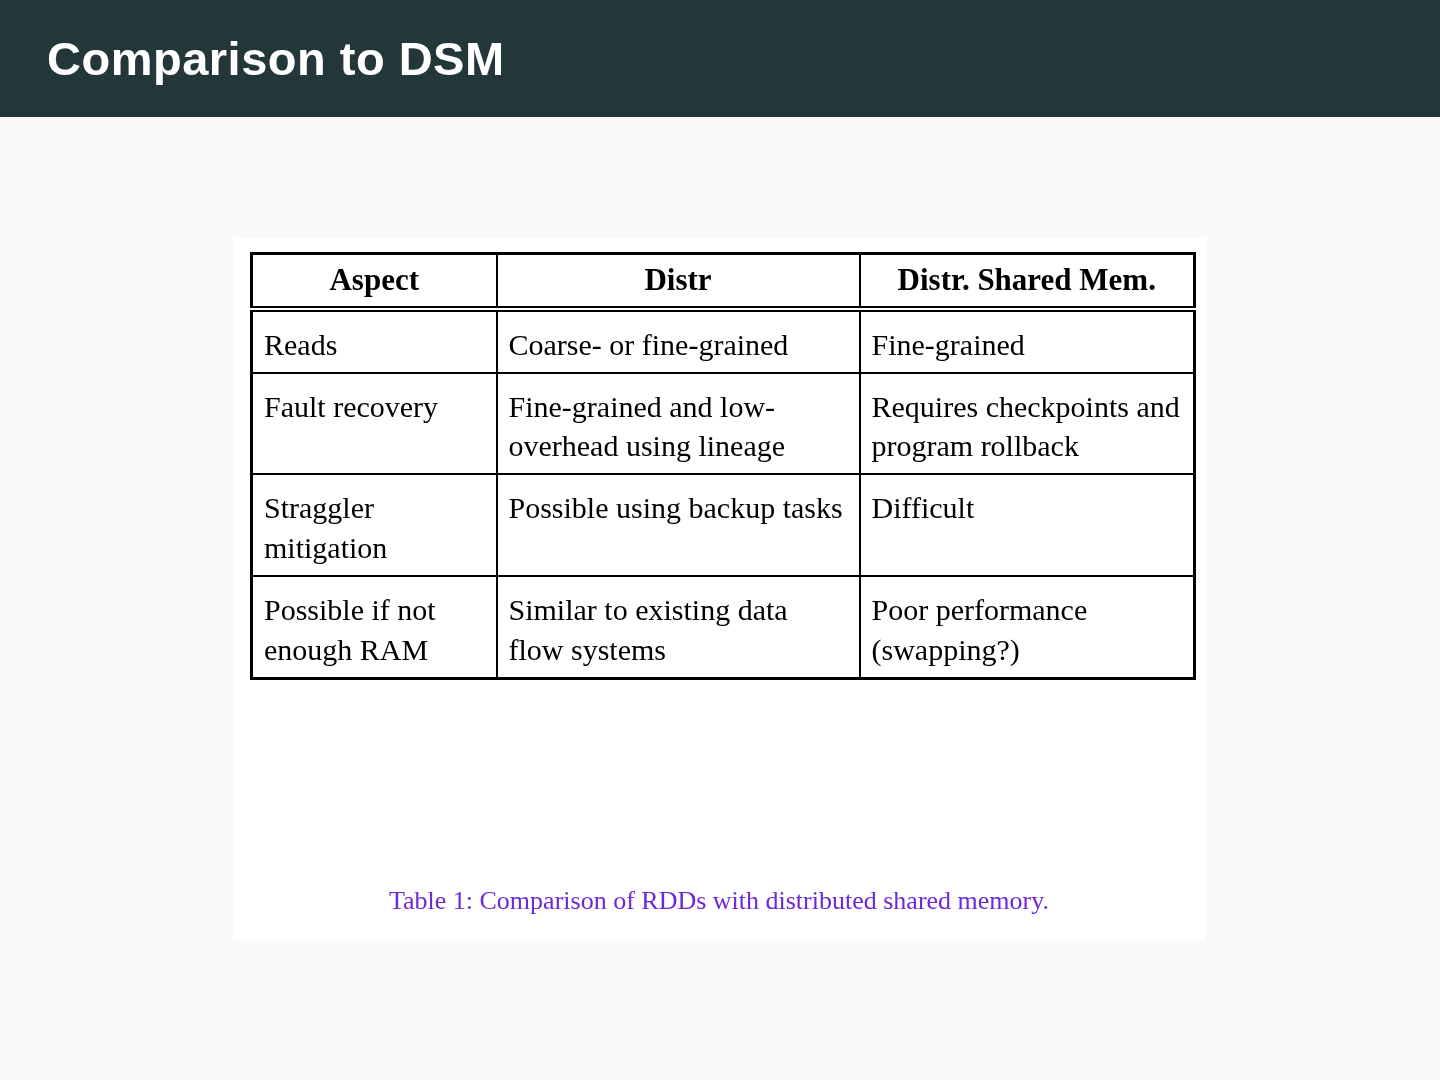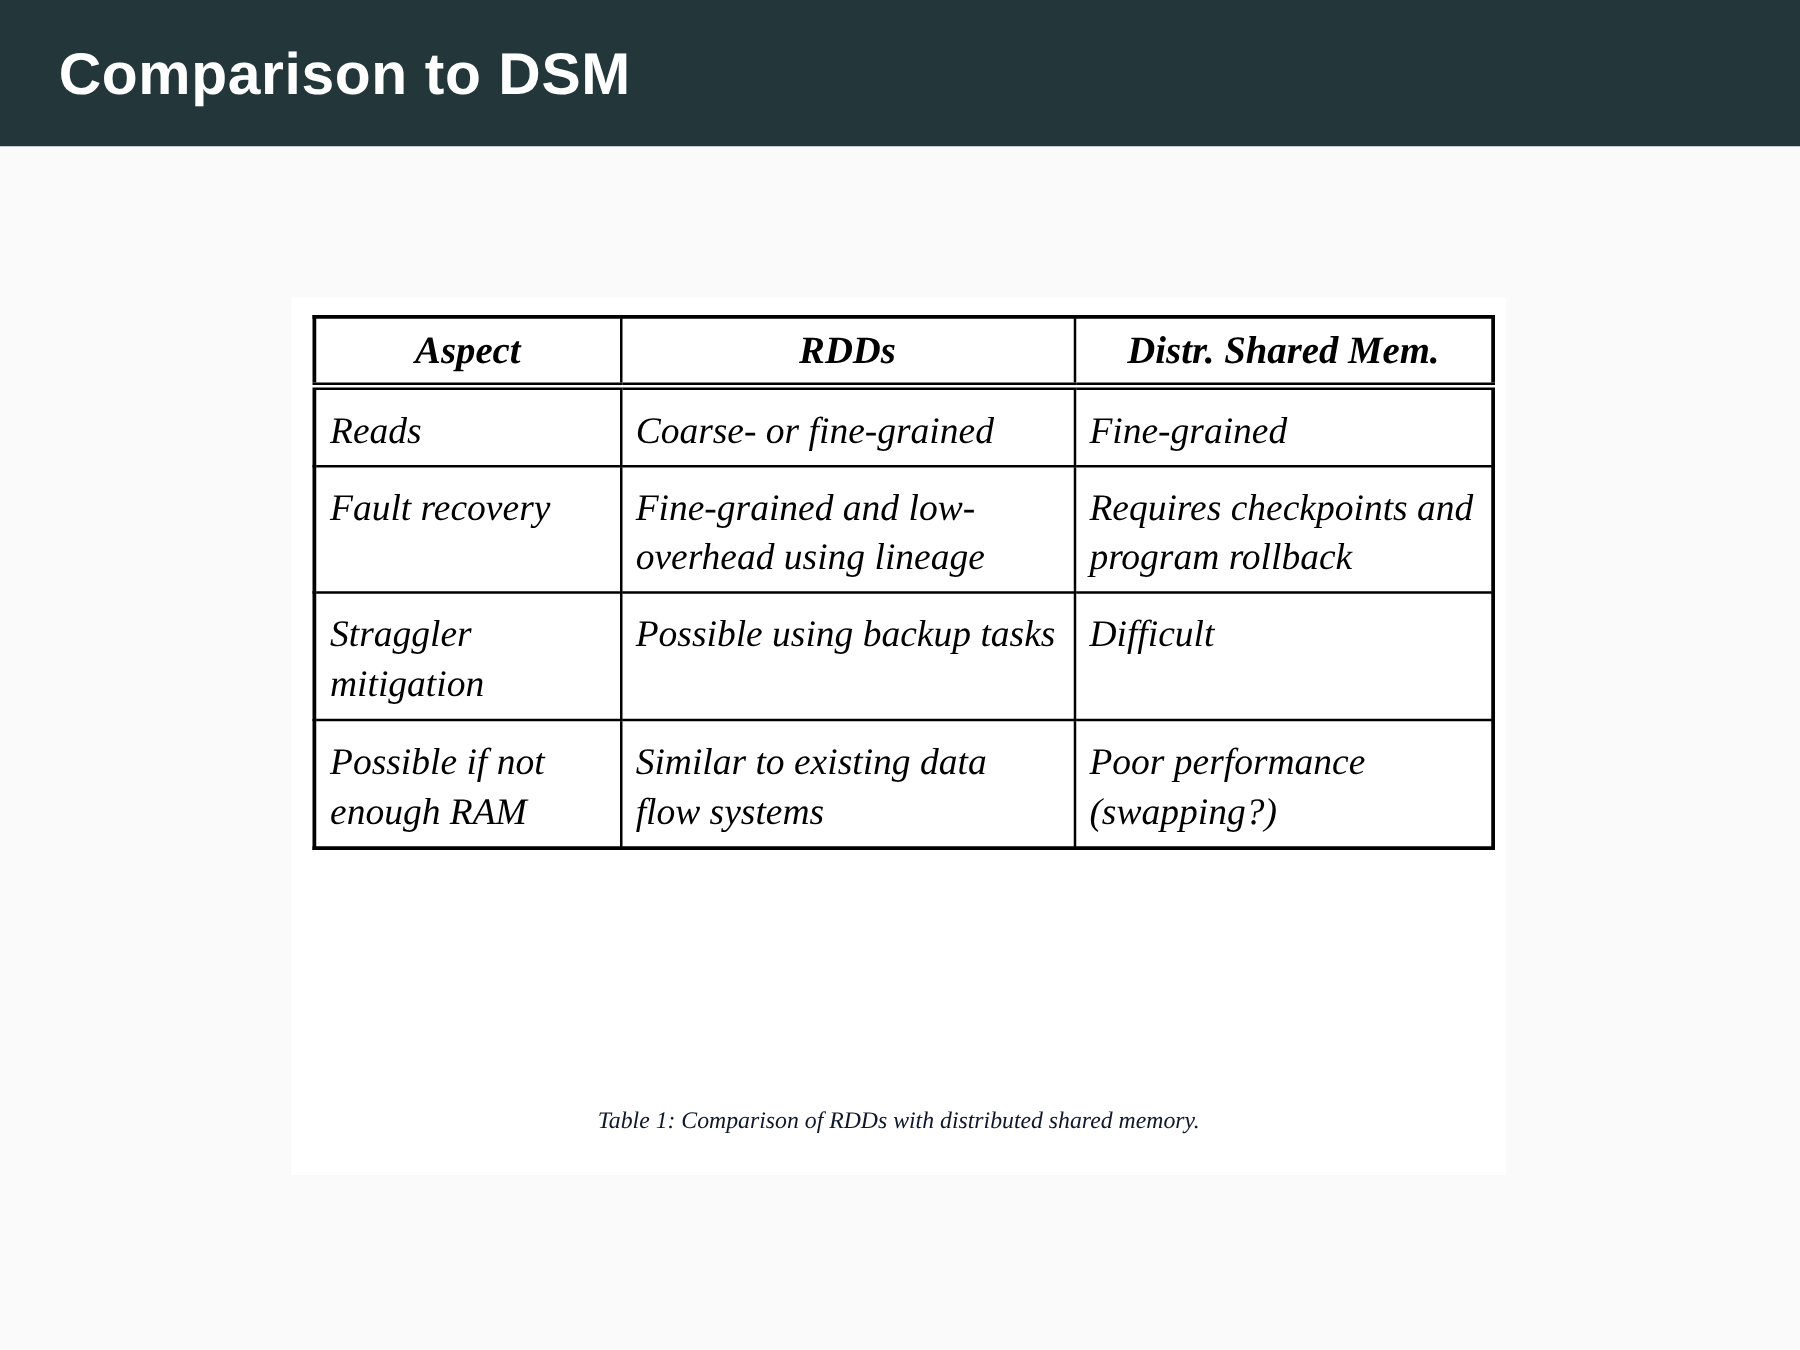--- a/index.html
+++ b/index.html
@@ -17,21 +17,21 @@
     align-items: center;
     text-align: center;
   }
   .title {
     margin: 0 0 0 47px;
     color: #ffffff;
     font-size: 47px;
     font-weight: 700;
     letter-spacing: 0.5px;
   }
-  .content { position: relative; width: 1152px; height: 963px; font-style: italic; }
+  .content { position: relative; width: 1152px; height: 963px; }
   .figure {
     position: absolute;
     left: 233px; top: 121px;   
     width: 972px; height: 702px;
     background: #ffffff;
     margin: 0;
   }
   .cmp-table {
     position: absolute;
     left: 17px; top: 14px;
@@ -61,22 +61,22 @@
     vertical-align: top;
     padding: 13px 11px 7px;
     line-height: 1.33;
   }
   .caption {
     position: absolute;
     left: 0; right: 0;
     top: 648px;
     text-align: center;
     font-family: "Liberation Serif", serif;
-    font-size: 19px;
-    color: #0f172a;
+    font-size: 26px;
+    color: #6d28d9;
   }
 </style>
 </head>
 <body>
 
 <div class="slide">
 
   <header class="titlebar">
     <h1 class="title">Comparison to DSM</h1>
   </header>
@@ -86,21 +86,21 @@
 
       <table class="cmp-table">
         <colgroup>
           <col class="c1">
             <col class="c2">
             <col class="c3">
         </colgroup>
         <thead>
           <tr>
             <th>Aspect</th>
-            <th>RDDs</th>
+            <th>Distr</th>
             <th>Distr. Shared Mem.</th>
           </tr>
         </thead>
         <tbody>
           <tr>
             <td>Reads</td>
             <td>Coarse- or fine-grained</td>
             <td>Fine-grained</td>
           </tr>
           <tr>

